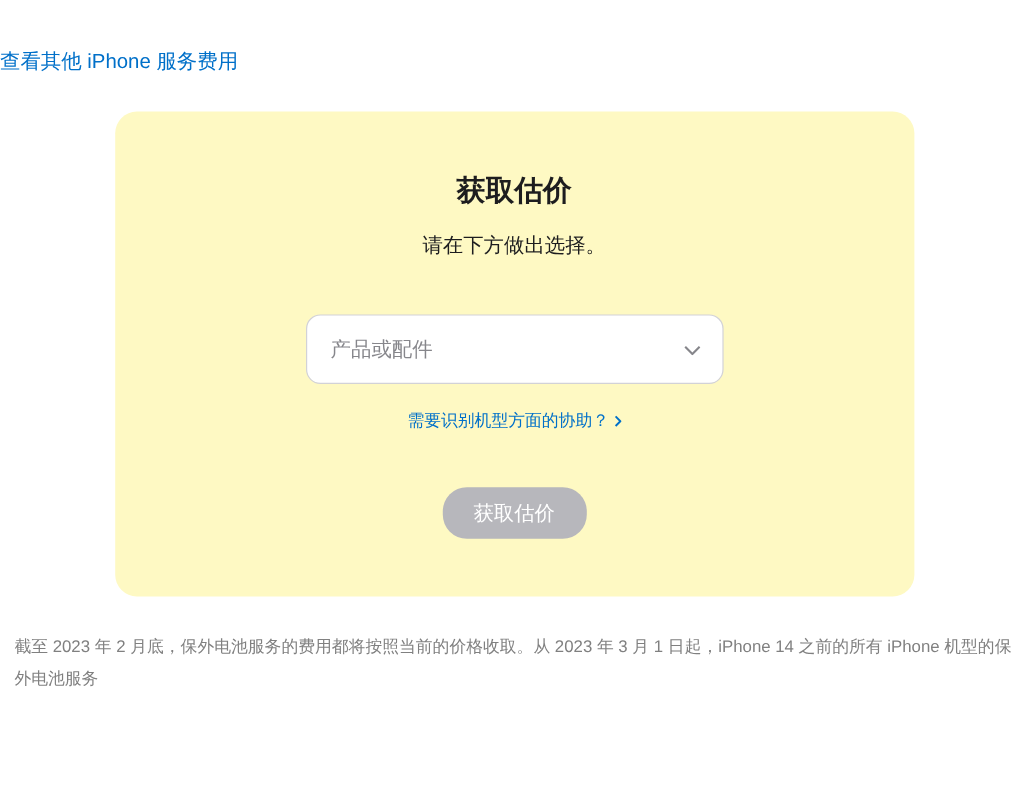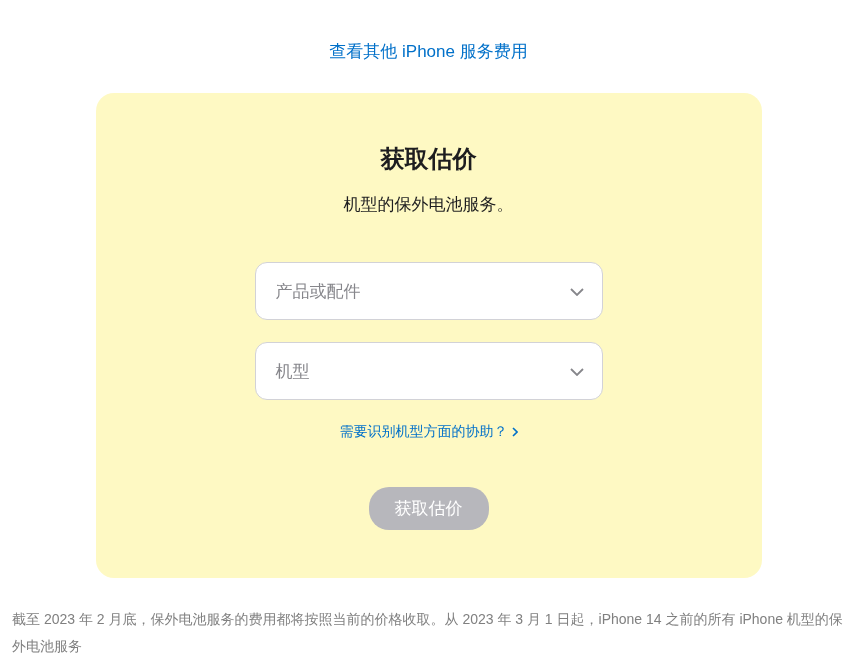--- a/index.html
+++ b/index.html
@@ -12,21 +12,21 @@
       background: #ffffff;
       width: 857px;
       height: 663px;
       overflow: hidden;
     }
     .container {
       width: 100%;
       padding: 0;
     }
     .top-link {
-      text-align: center;
+      text-align: left;
       padding: 40px 0 30px 0;
     }
     .top-link a {
       color: #0070c9;
       text-decoration: none;
       font-size: 17px;
     }
     .card {
       background: #fef9c3;
       border-radius: 18px;
@@ -115,43 +115,33 @@
 </head>
 <body>
 
 <div class="container">
   <div class="top-link">
     <a href="#">查看其他 iPhone 服务费用</a>
   </div>
 
   <div class="card">
     <h2 class="card-title">获取估价</h2>
-    <p class="card-subtitle">机型的保外电池服务。</p>
+    <p class="card-subtitle">请在下方做出选择。</p>
 
     <div class="select-wrapper">
       <div class="select-box">
         <span>产品或配件</span>
         <span class="chevron">
           <svg width="14" height="8" viewBox="0 0 14 8" fill="none" stroke="currentColor" stroke-width="1.8">
             <path d="M1 1 L7 7 L13 1"></path>
           </svg>
         </span>
       </div>
     </div>
 
-    <div class="select-wrapper">
-      <div class="select-box">
-        <span>机型</span>
-        <span class="chevron">
-          <svg width="14" height="8" viewBox="0 0 14 8" fill="none" stroke="currentColor" stroke-width="1.8">
-            <path d="M1 1 L7 7 L13 1"></path>
-          </svg>
-        </span>
-      </div>
-    </div>
 
     <div class="help-link">
       <a href="#">
         <span>需要识别机型方面的协助？</span>
         <span class="chevron-right">
           <svg width="6" height="10" viewBox="0 0 6 10" fill="none" stroke="currentColor" stroke-width="1.6">
             <path d="M1 1 L5 5 L1 9"></path>
           </svg>
         </span>
       </a>

